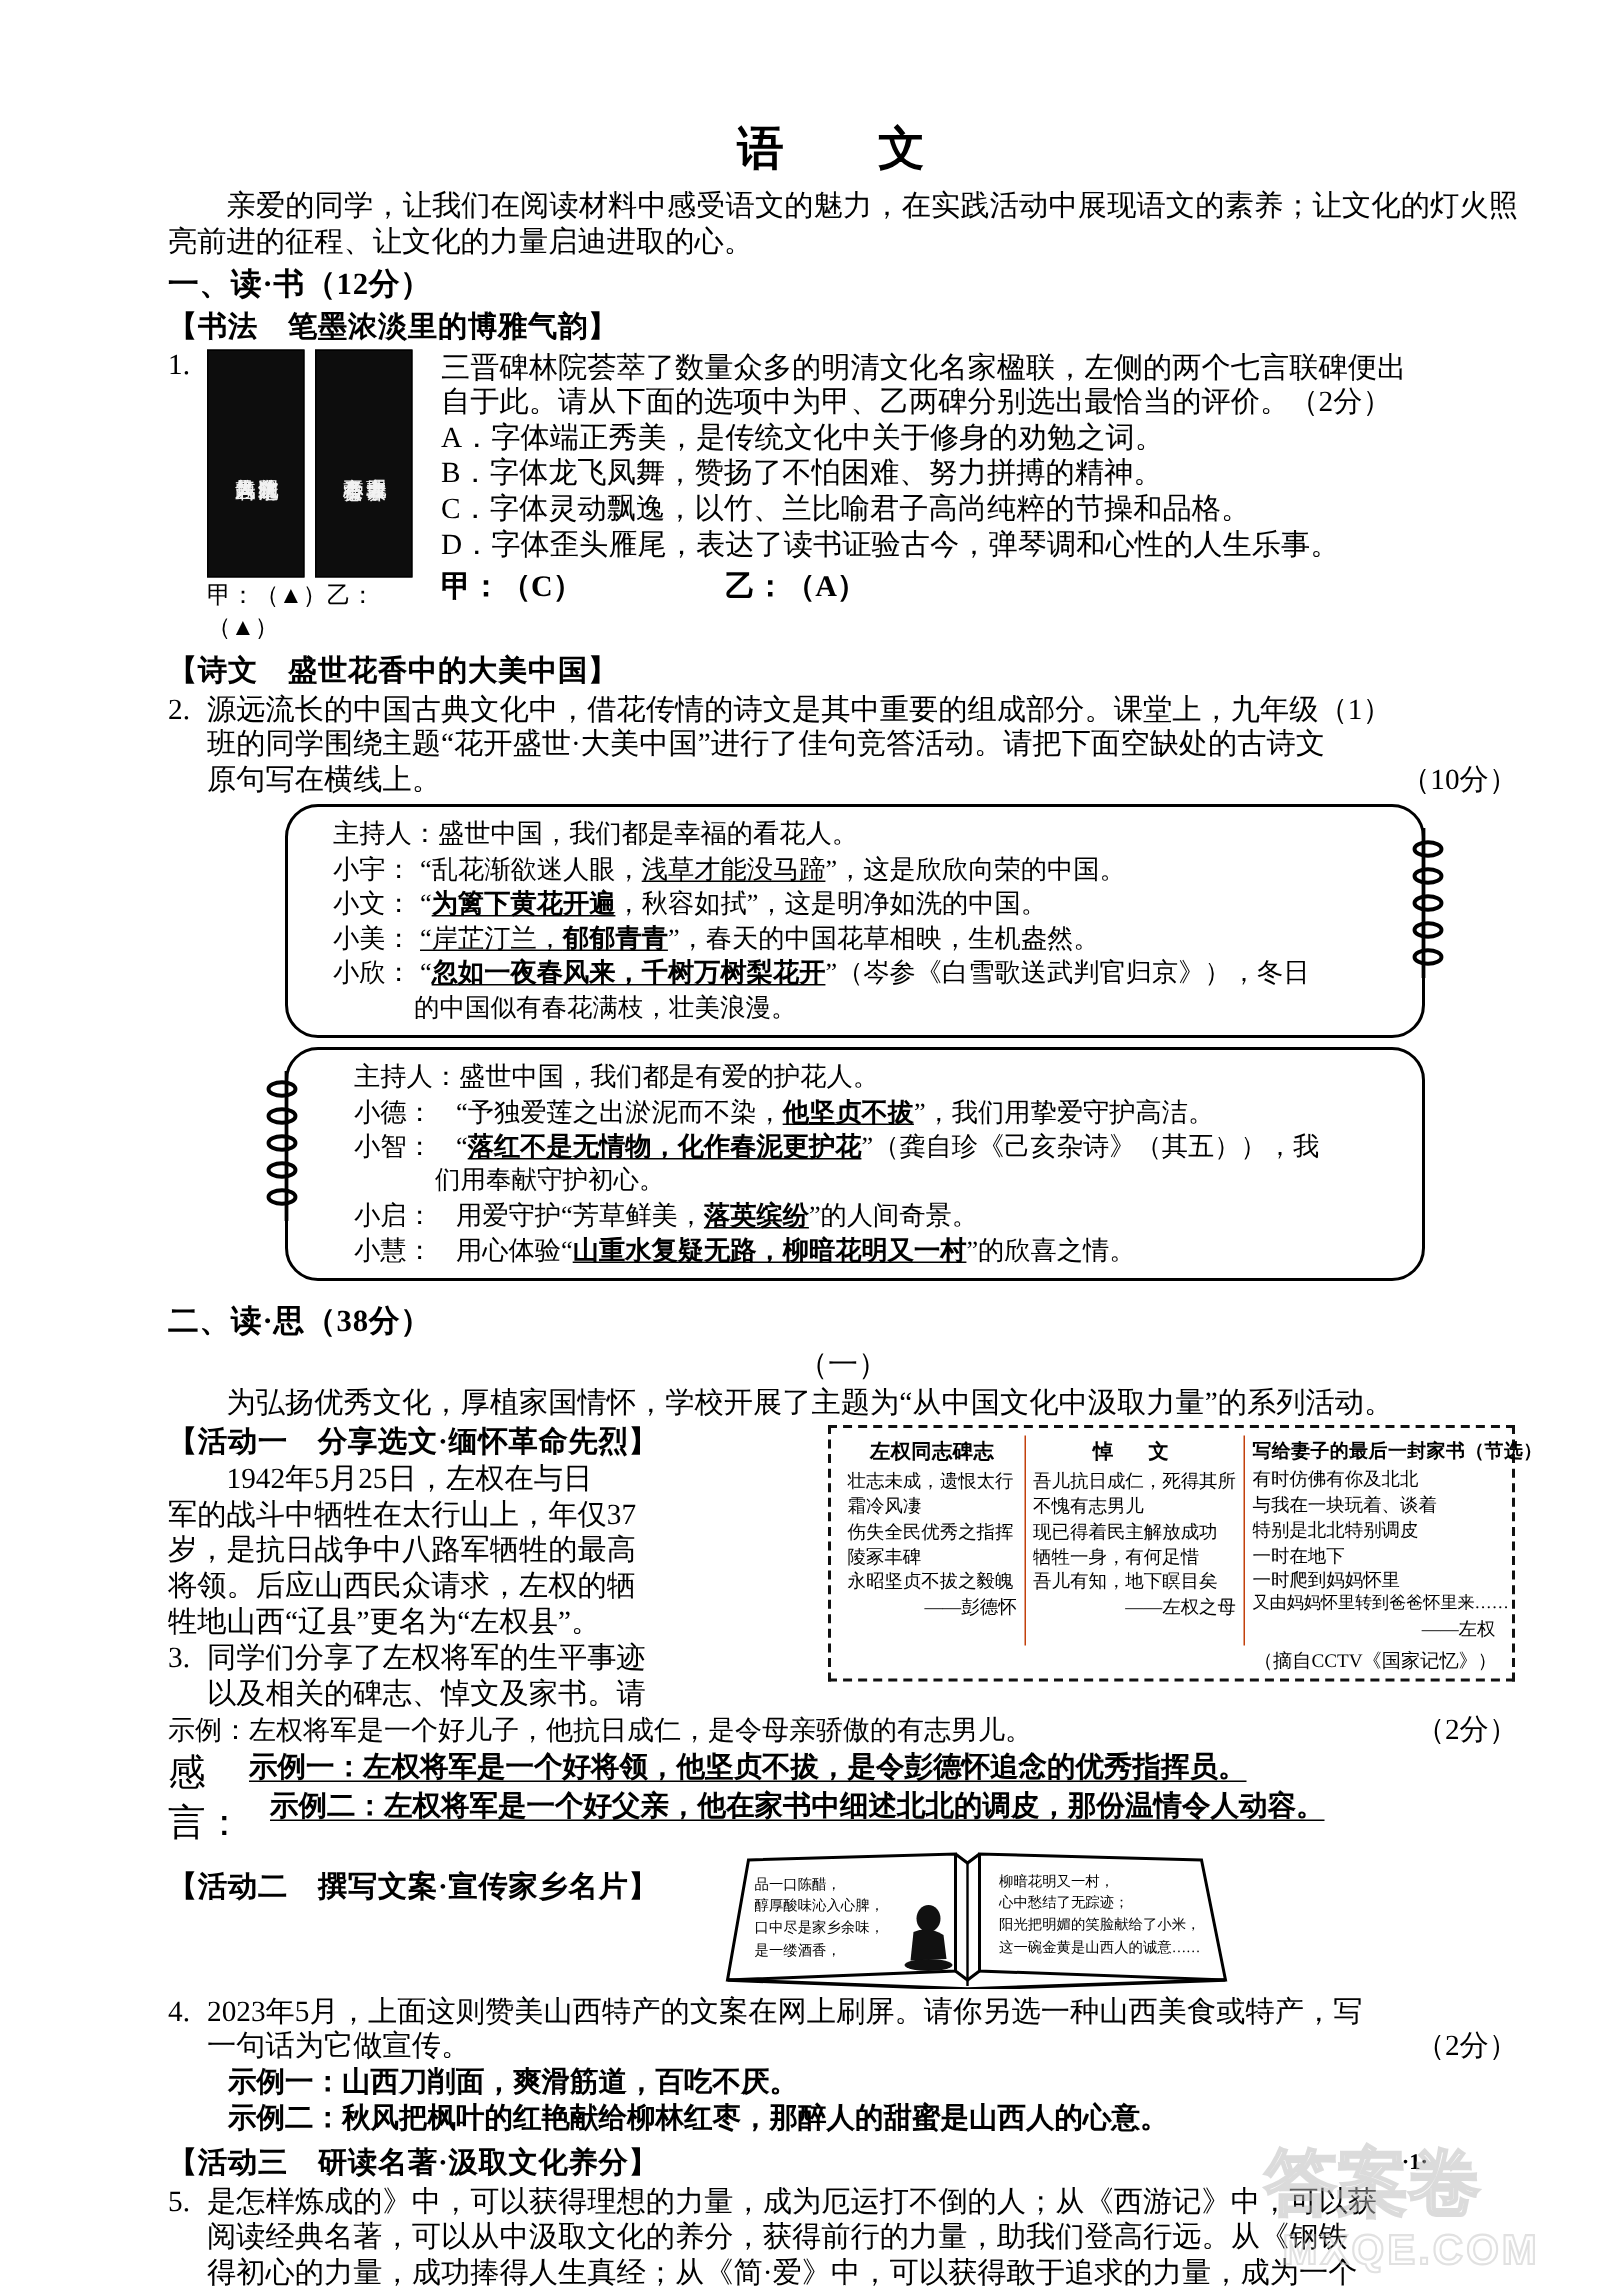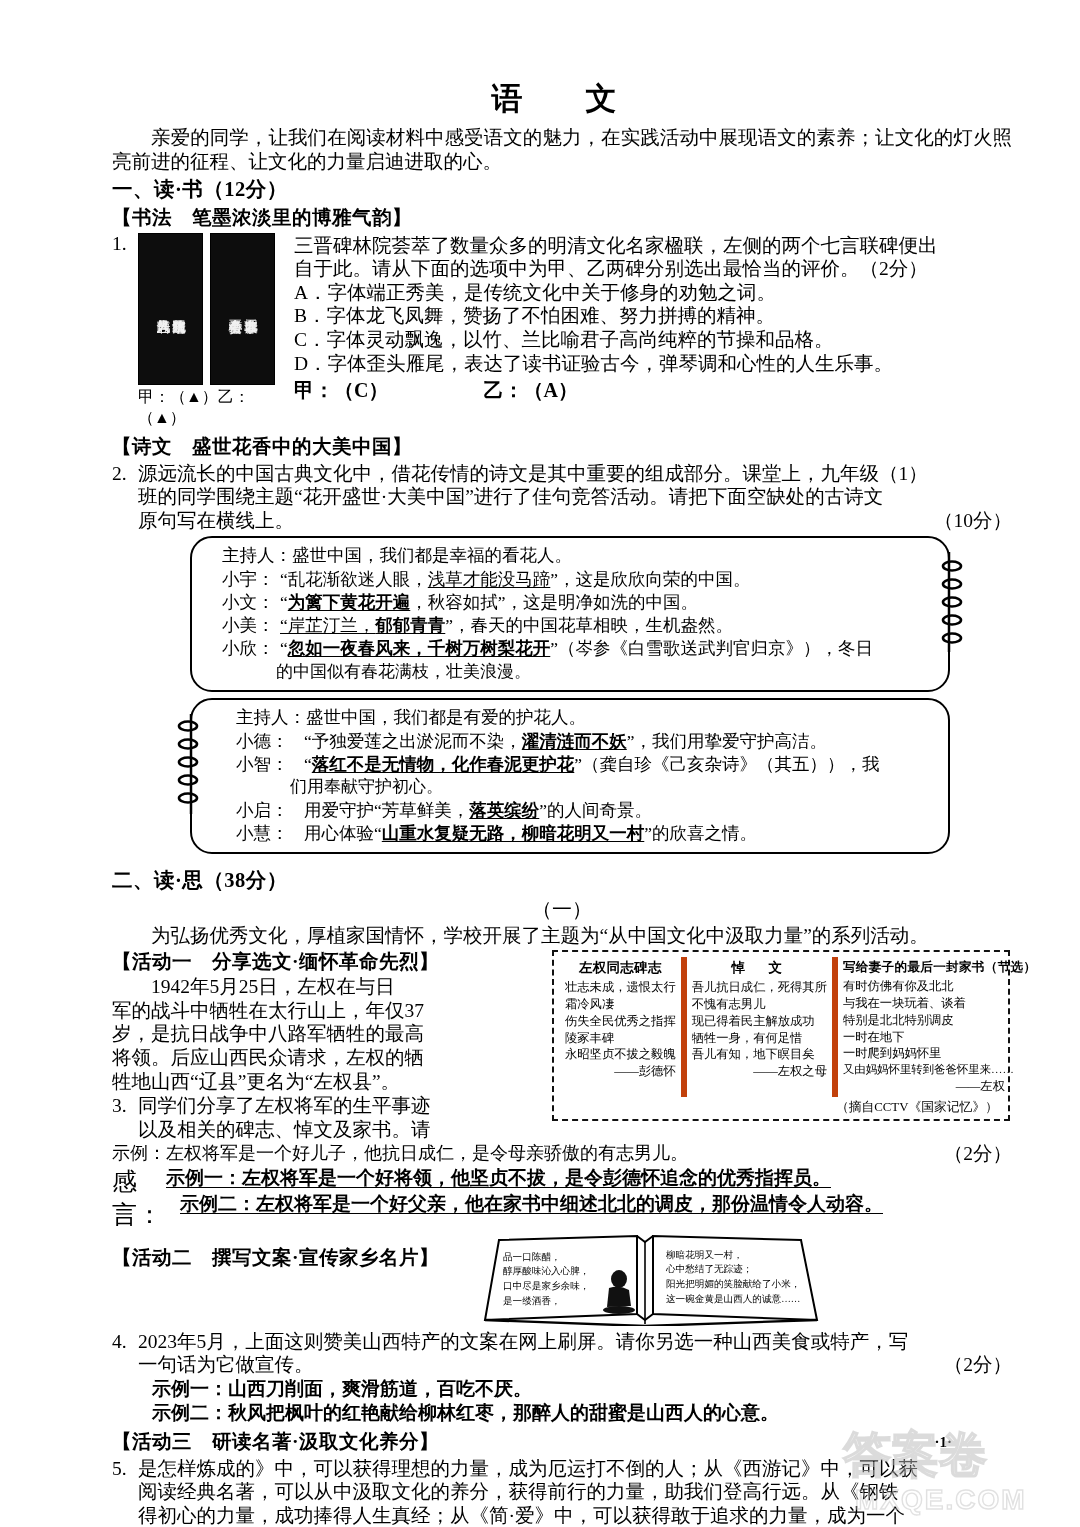--- a/index.html
+++ b/index.html
@@ -193,21 +193,21 @@
     padding: 5px 6px 3px 6px;
     box-sizing: border-box;
     width: 458px;
   }
   .mat-cols {
     display: flex;
     gap: 0;
   }
   .mat-col {
     padding: 2px 5px 2px 5px;
-    border-right: 6px solid #c2410c;
+    border-right: 1px solid #c2410c;
   }
   .mat-col:last-child { border-right: none; }
   .mat-col.c1 { width: 152px; }
   .mat-col.c2 { width: 142px; }
   .mat-col.c3 { width: 162px; }
   .mat-title {
     font-size: 13.5px;
     font-weight: bold;
     text-align: center;
     margin-bottom: 2px;
@@ -374,21 +374,21 @@
       <ellipse cx="18" cy="86" rx="9" ry="4.5" stroke="#000" stroke-width="2.6" fill="none"></ellipse>
     </svg>
   </div>
 
   <div class="notebook" style="margin-top:6px;">
     <div class="nb-box left-pad">
       <div class="nb-line">
         <span class="nb-name wide">主持人：</span><span>盛世中国，我们都是有爱的护花人。</span>
       </div>
       <div class="nb-line">
-        <span class="nb-name wide">小德：</span><span>“予独爱莲之出淤泥而不染，</span><span class="ub">濯清涟而不妖</span><span>”，我们用挚爱守护高洁。</span>
+        <span class="nb-name wide">小德：</span><span>“予独爱莲之出淤泥而不染，</span><span class="ub">他坚贞不拔</span><span>”，我们用挚爱守护高洁。</span>
       </div>
       <div class="nb-line">
         <span class="nb-name wide">小智：</span><span>“</span><span class="ub">落红不是无情物，化作春泥更护花</span><span>”（龚自珍《己亥杂诗》（其五）），我</span>
       </div>
       <div class="nb-sub">们用奉献守护初心。</div>
       <div class="nb-line">
         <span class="nb-name wide">小启：</span><span>用爱守护“芳草鲜美，</span><span class="ub">落英缤纷</span><span>”的人间奇景。</span>
       </div>
       <div class="nb-line">
         <span class="nb-name wide">小慧：</span><span>用心体验“</span><span class="ub">山重水复疑无路，柳暗花明又一村</span><span>”的欣喜之情。</span>

